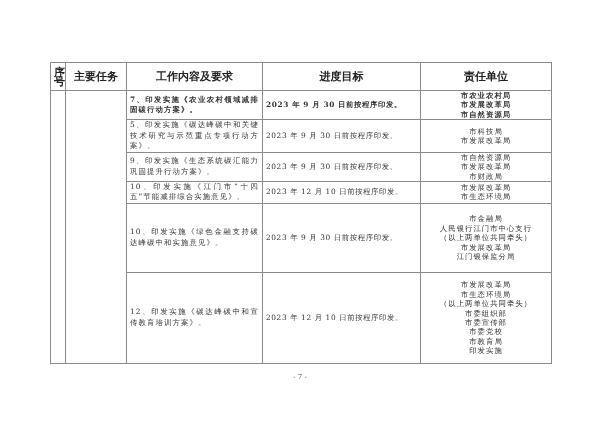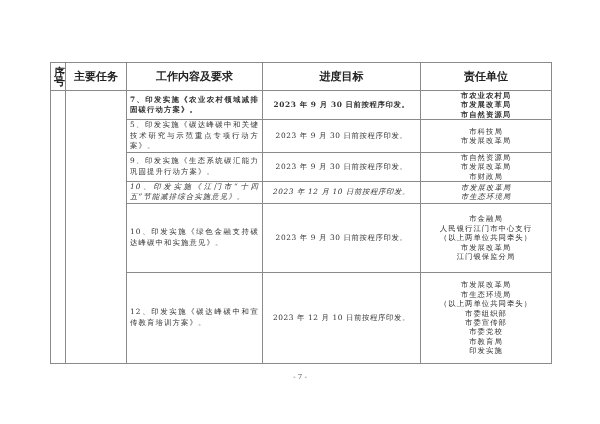--- a/index.html
+++ b/index.html
@@ -9,21 +9,21 @@
                border-collapse: collapse; table-layout: fixed; font-size: 7.4px; }
   table.plan td, table.plan th { border: 1px solid #8a8a8a; padding: 0 3px; }
   table.plan th { font-weight: bold; height: 27px; text-align: center; font-size: 11px;
                   font-family: "DejaVu Sans", "Liberation Sans", sans-serif; color:#222; }
   .c-no { width: 15px; }
   .c-task { width: 61px; }
   .c-content { width: 136px; }
   .c-target { width: 158px; }
   .c-unit { width: auto; }
   td.content { text-align: justify; line-height: 10.5px; letter-spacing: 1.1px; vertical-align: middle; }
-  td.target { vertical-align: middle; letter-spacing: 0.6px; text-align: center; }
+  td.target { vertical-align: middle; letter-spacing: 0.6px; }
   td.unit { text-align: center; line-height: 9.4px; letter-spacing: 1px; vertical-align: middle; padding-top:1px; padding-bottom:1px;}
   .unit-line { display: block; }
   .unit-line.bold { font-weight: normal; color:#222; }
   .page-num { position: absolute; top: 373px; left: 0; width: 600px; text-align: center;
               font-size: 7px; color: #555; }
   th.th-no { line-height: 9px; }
 </style>
 </head>
 <body>
 
@@ -66,21 +66,21 @@
       </tr>
       <tr style="height: 28px;">
         <td class="content">9、印发实施《生态系统碳汇能力巩固提升行动方案》。</td>
         <td class="target">2023 年 9 月 30 日前按程序印发。</td>
         <td class="unit">
           <span class="unit-line">市自然资源局</span>
           <span class="unit-line">市发展改革局</span>
           <span class="unit-line">市财政局</span>
         </td>
       </tr>
-      <tr style="height: 21px; font-style: italic;">
+      <tr style="height: 21px;">
         <td class="content">10、印发实施《江门市“十四五”节能减排综合实施意见》。</td>
         <td class="target">2023 年 12 月 10 日前按程序印发。</td>
         <td class="unit">
           <span class="unit-line">市发展改革局</span>
           <span class="unit-line">市生态环境局</span>
         </td>
       </tr>
       <tr style="height: 69px;">
         <td class="content">10、印发实施《绿色金融支持碳达峰碳中和实施意见》。</td>
         <td class="target">2023 年 9 月 30 日前按程序印发。</td>

